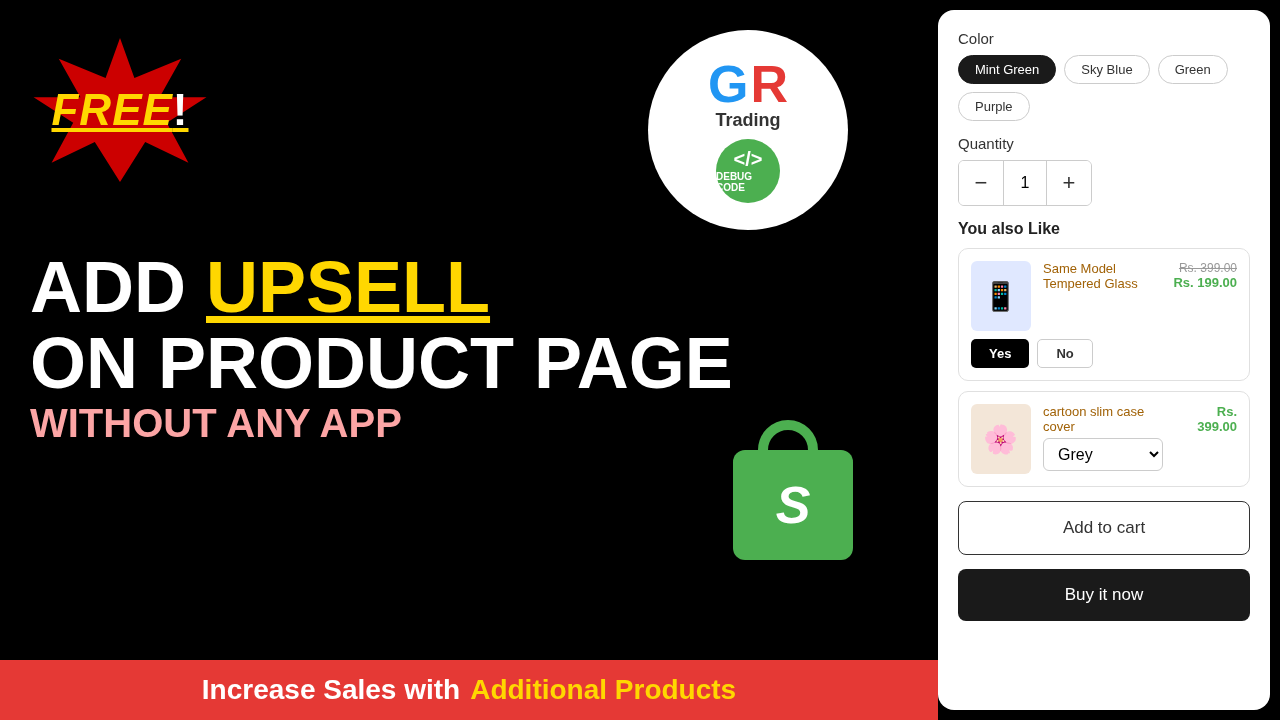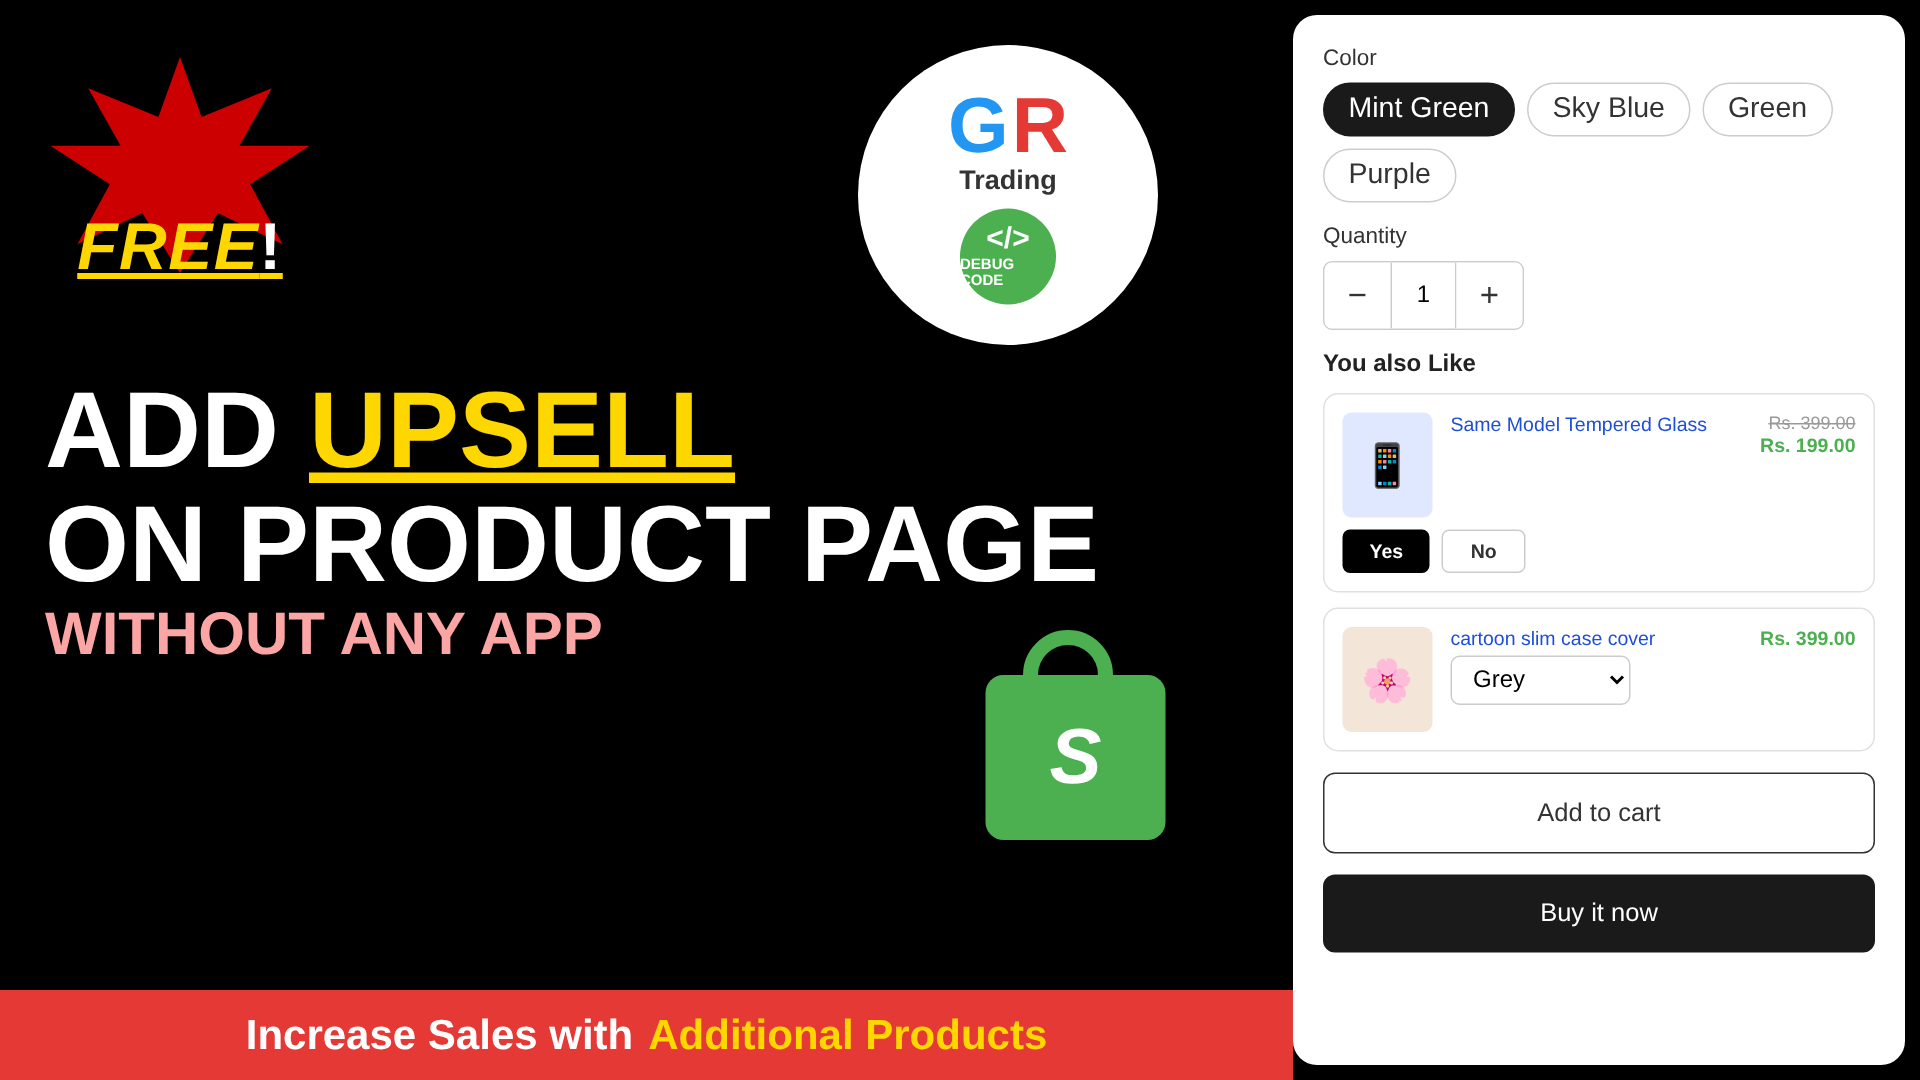--- a/index.html
+++ b/index.html
@@ -25,21 +25,21 @@
     .top-row {
       display: flex;
       align-items: flex-start;
       gap: 20px;
     }
     .free-badge-wrap {
       position: relative;
       width: 180px;
       height: 160px;
       display: flex;
-      align-items: flex-end;
+      align-items: center;
       justify-content: center;
       margin-top: 10px;
     }
     .free-badge-star2 {
       position: absolute;
       width: 100%;
       height: 100%;
       background: #cc0000;
       clip-path: polygon(50% 5%, 58% 30%, 84% 18%, 72% 42%, 98% 42%, 76% 58%, 88% 83%, 64% 70%, 50% 95%, 36% 70%, 12% 83%, 24% 58%, 2% 42%, 28% 42%, 16% 18%, 42% 30%);
     }
@@ -186,21 +186,21 @@
       color: #fff;
     }
     .banner-text-yellow {
       font-size: 28px;
       font-weight: bold;
       color: #FFD700;
     }
 
     
     .right-panel {
-      width: 408px;
+      width: 332px;
       background: #fff;
       border-radius: 16px;
       margin: 10px 10px 10px 0;
       padding: 20px 20px;
       display: flex;
       flex-direction: column;
       gap: 14px;
       overflow-y: auto;
     }
 
@@ -213,21 +213,21 @@
     }
     .color-options {
       display: flex;
       flex-wrap: wrap;
       gap: 8px;
     }
     .color-btn {
       border: 1.5px solid #ccc;
       border-radius: 20px;
       padding: 6px 16px;
-      font-size: 19px;
+      font-size: 13px;
       background: #fff;
       cursor: pointer;
       color: #333;
     }
     .color-btn.active {
       background: #1a1a1a;
       color: #fff;
       border-color: #1a1a1a;
     }
 
@@ -297,21 +297,21 @@
       font-size: 28px;
     }
     .upsell-img-flowers {
       background: #f3e6d8;
     }
     .upsell-info {
       flex: 1;
     }
     .upsell-name {
       font-size: 13px;
-      color: #1d4ed8;
+      color: #a16207;
       font-weight: 500;
       margin-bottom: 4px;
     }
     .upsell-price-orig {
       font-size: 12px;
       color: #999;
       text-decoration: line-through;
     }
     .upsell-price-sale {
       font-size: 13px;

